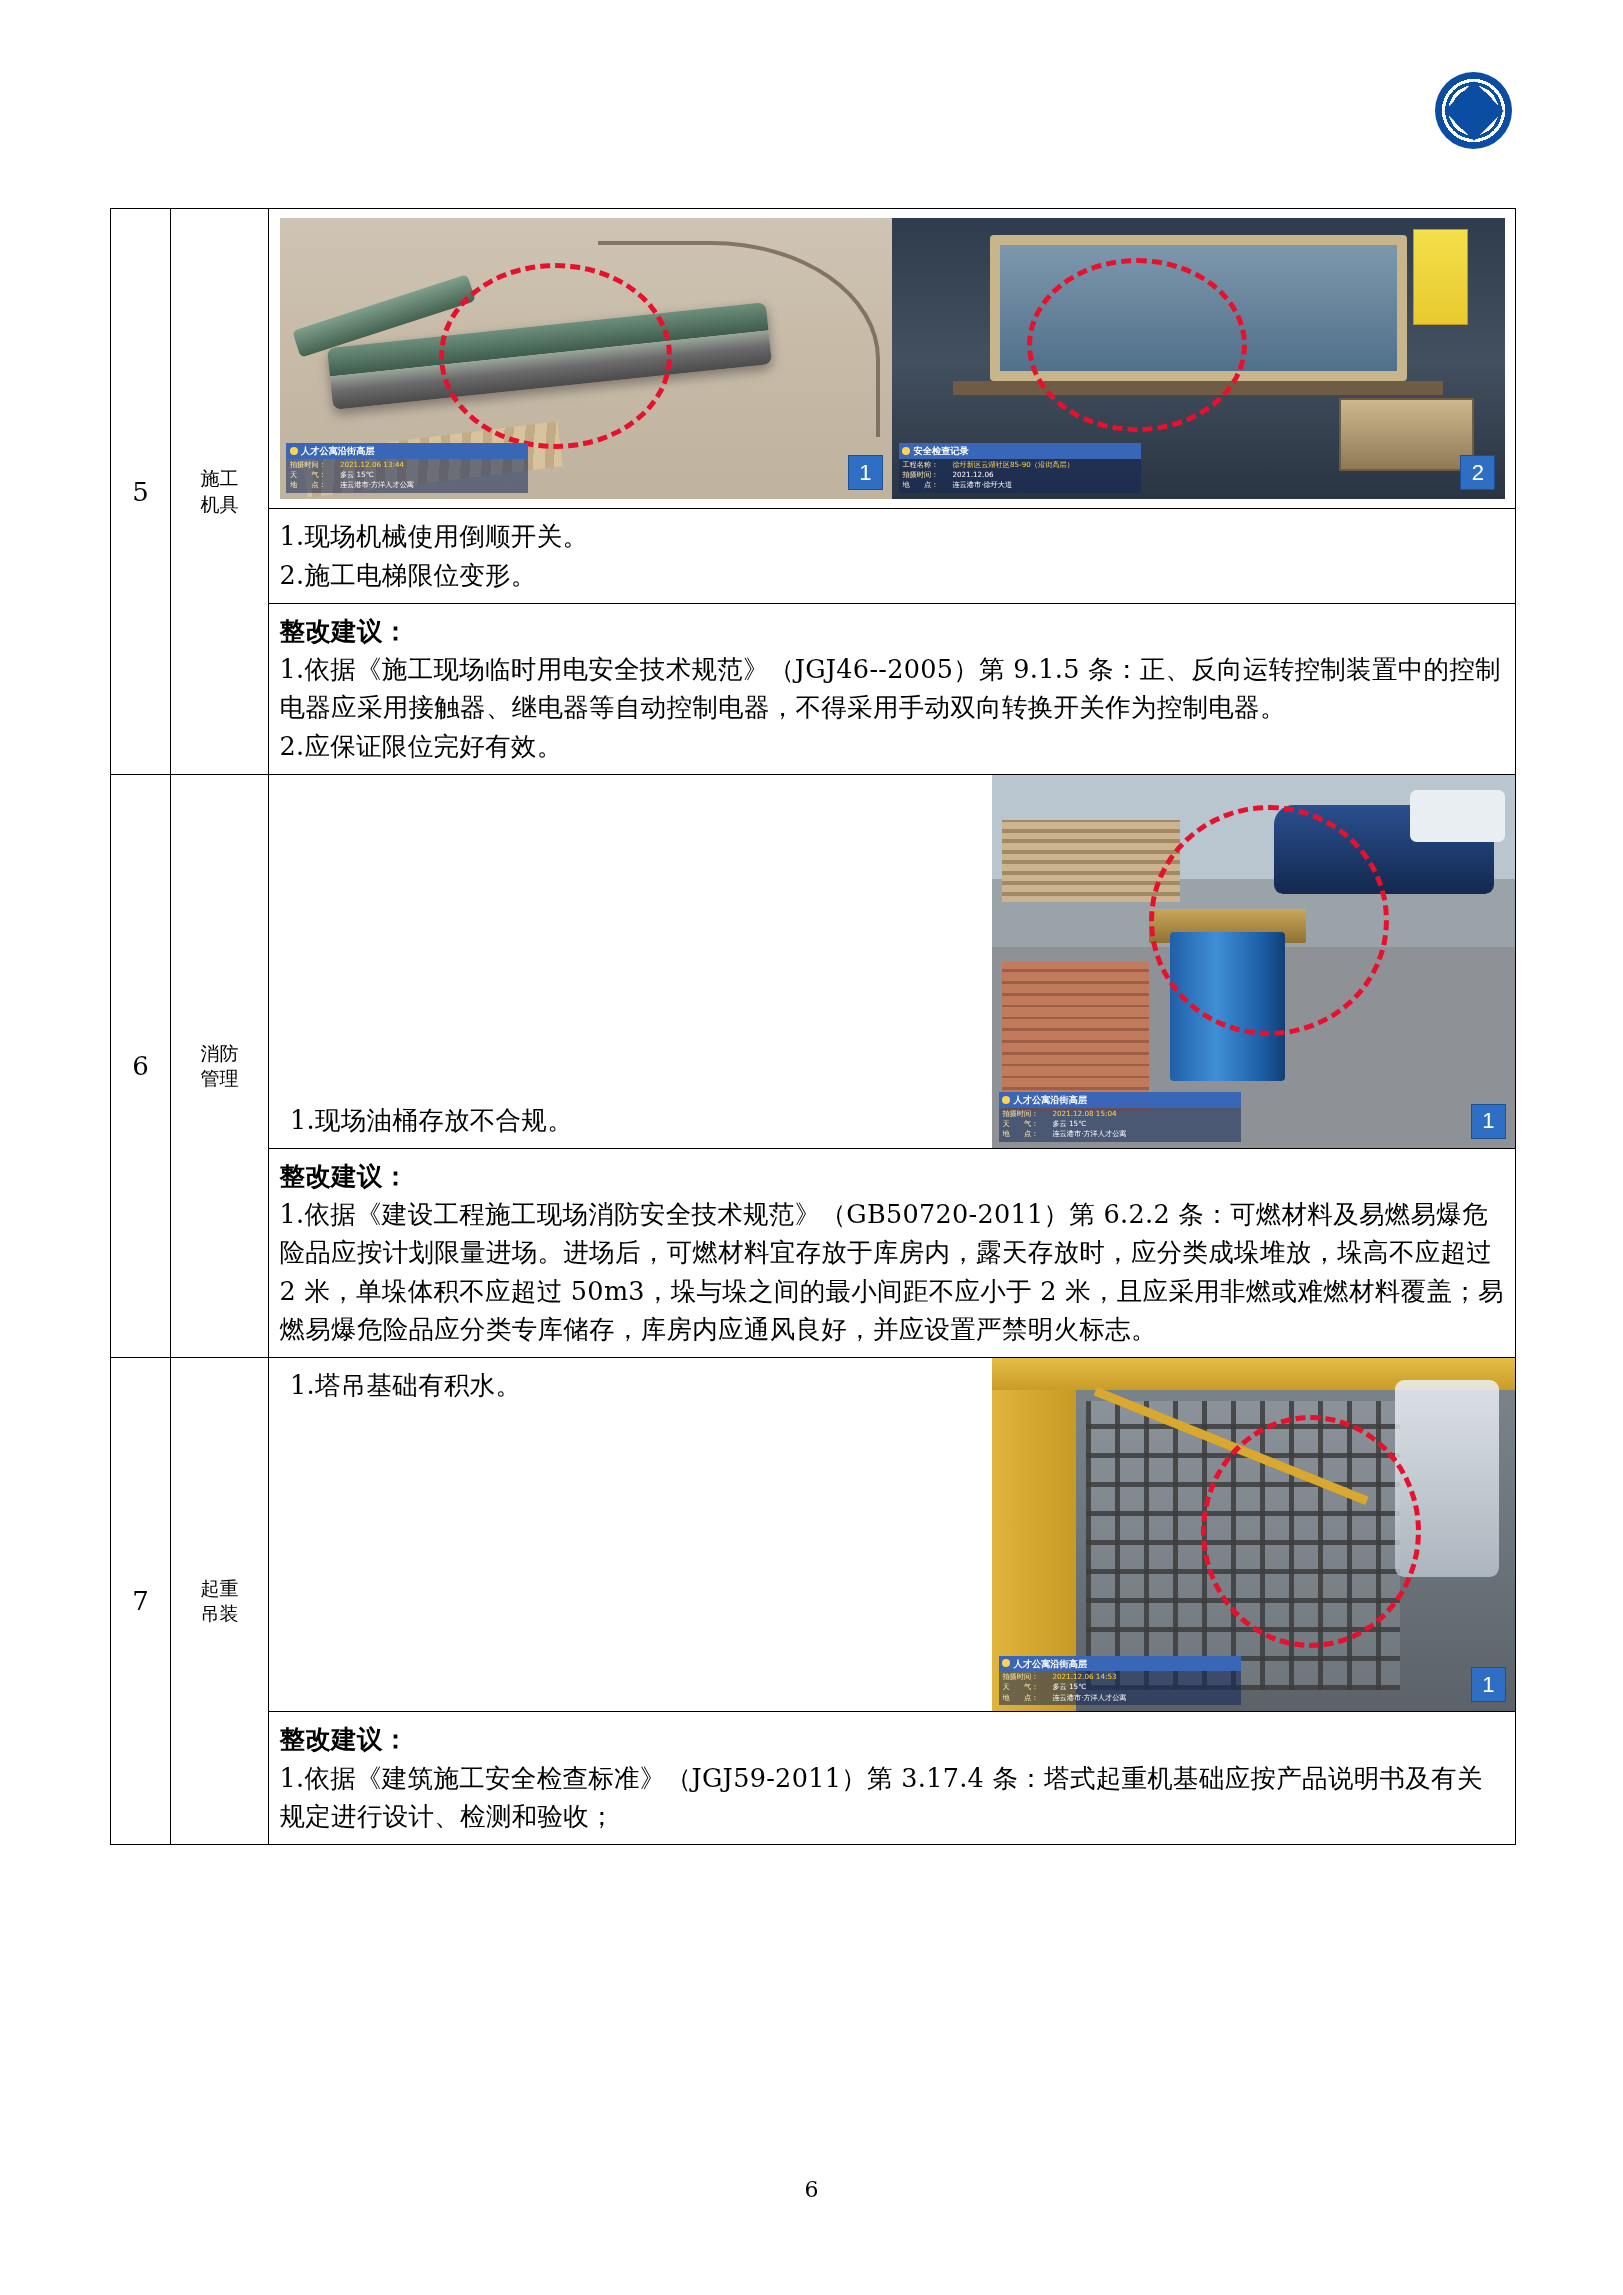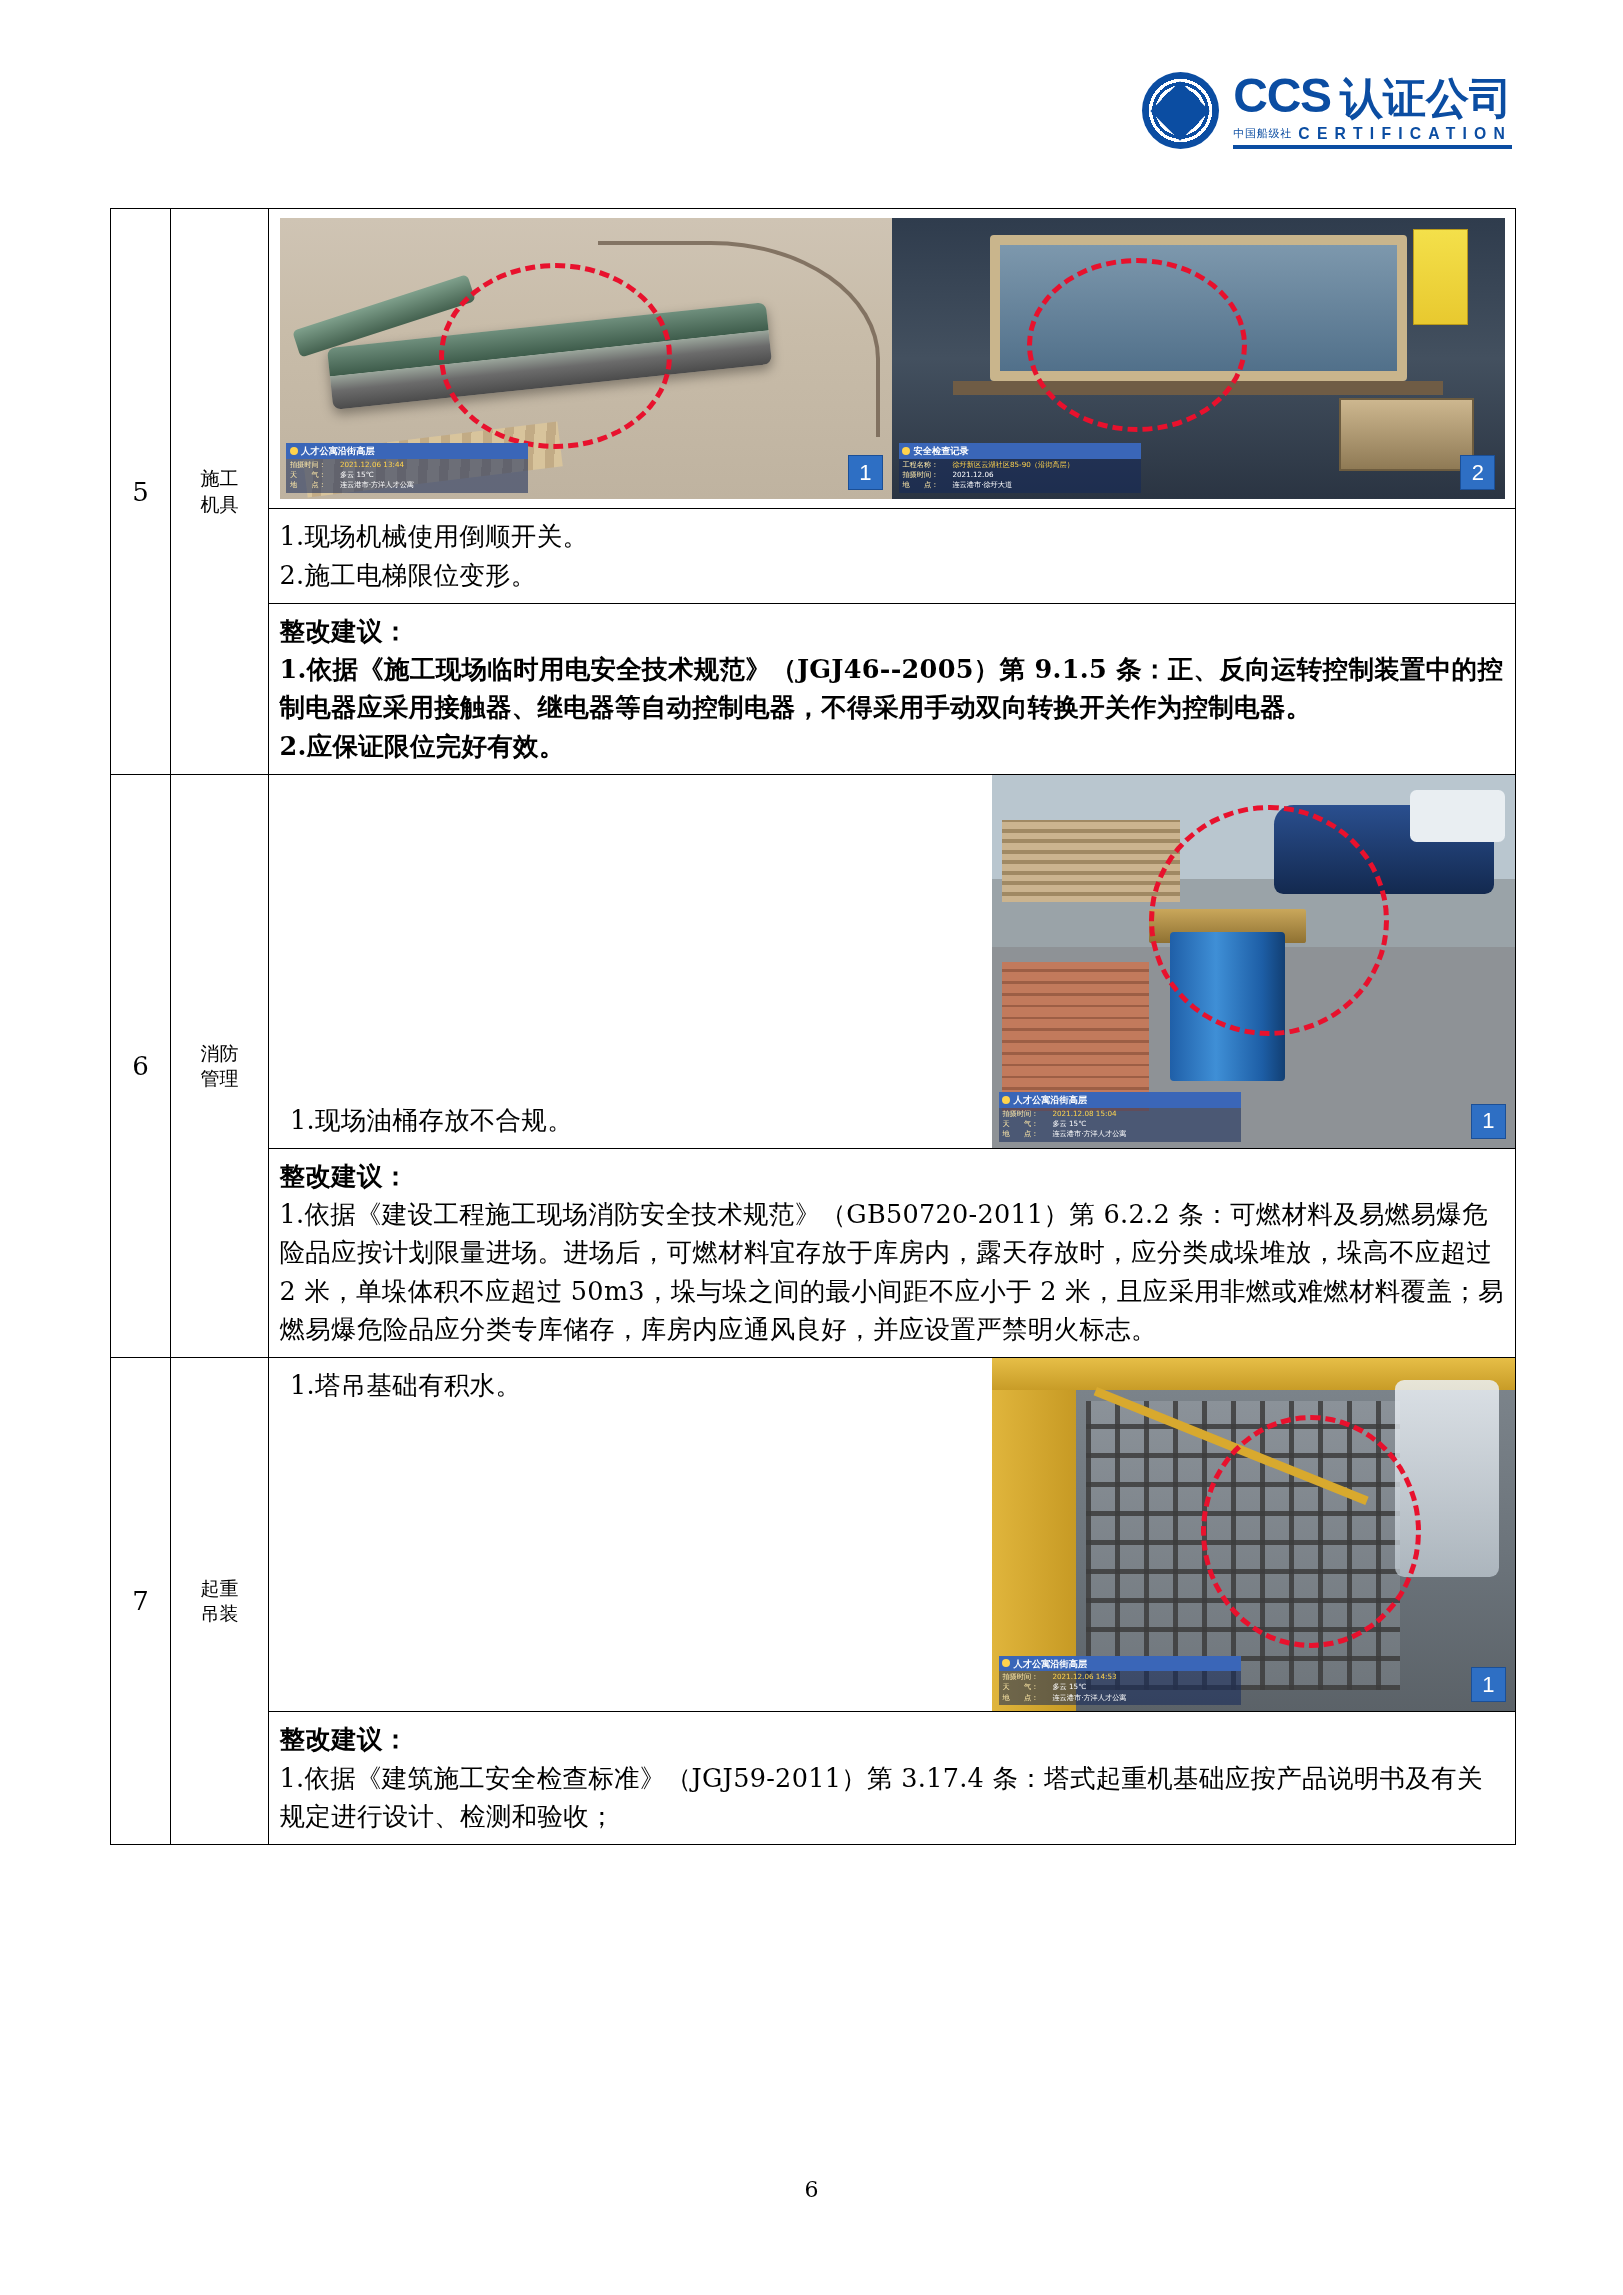--- a/index.html
+++ b/index.html
@@ -281,31 +281,20 @@
     text-align:center;
     font-size: 22px;
     font-family:"DejaVu Serif", serif;
   }
 </style>
 </head>
 <body>
 
 <div class="page-header">
   <div class="ccs-mark"></div>
-  <div class="ccs-text">
-    <div class="ccs-row1">
-      <span class="ccs-big">CCS</span>
-      <span class="ccs-cn">认证公司</span>
-    </div>
-    <div class="ccs-row2">
-      <span class="ccs-sub-cn">中国船级社</span>
-      <span class="ccs-sub-en">CERTIFICATION</span>
-    </div>
-    <div class="ccs-underline"></div>
-  </div>
 </div>
 
 <table class="doc-table">
   <colgroup>
     <col class="col-no">
       <col class="col-cat">
       <col class="col-body">
   </colgroup>
   <tbody>
 
@@ -376,21 +365,21 @@
   <tr>
     <td>
       <div class="text-block" style="white-space:pre-line;">1.现场机械使用倒顺开关。
 2.施工电梯限位变形。</div>
     </td>
   </tr>
   <tr>
     <td>
       <div class="text-block">
         <p class="bold">整改建议：</p>
-        <p style="white-space:pre-line;font-weight:bold;">1.依据《施工现场临时用电安全技术规范》（JGJ46--2005）第 9.1.5 条：正、反向运转控制装置中的控制电器应采用接触器、继电器等自动控制电器，不得采用手动双向转换开关作为控制电器。
+        <p style="white-space:pre-line;">1.依据《施工现场临时用电安全技术规范》（JGJ46--2005）第 9.1.5 条：正、反向运转控制装置中的控制电器应采用接触器、继电器等自动控制电器，不得采用手动双向转换开关作为控制电器。
 2.应保证限位完好有效。</p>
       </div>
     </td>
   </tr>
 
   <tr>
     <td class="cell-center" rowspan="2">6</td>
     <td rowspan="2">
       <div class="cat-text">消防<br>管理</div>
     </td>

